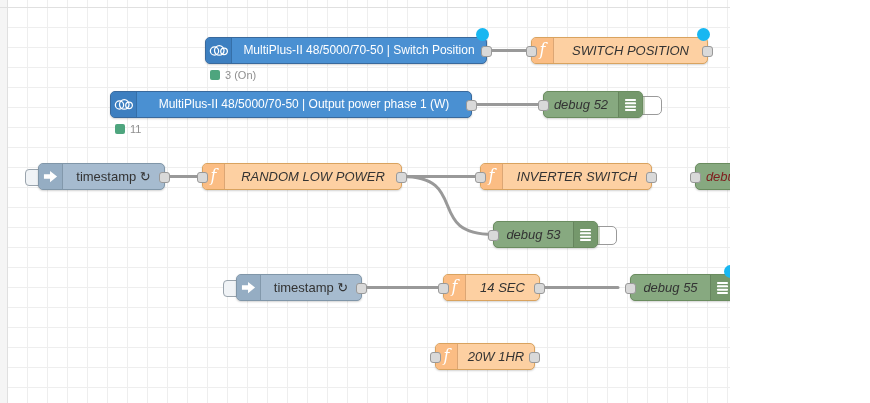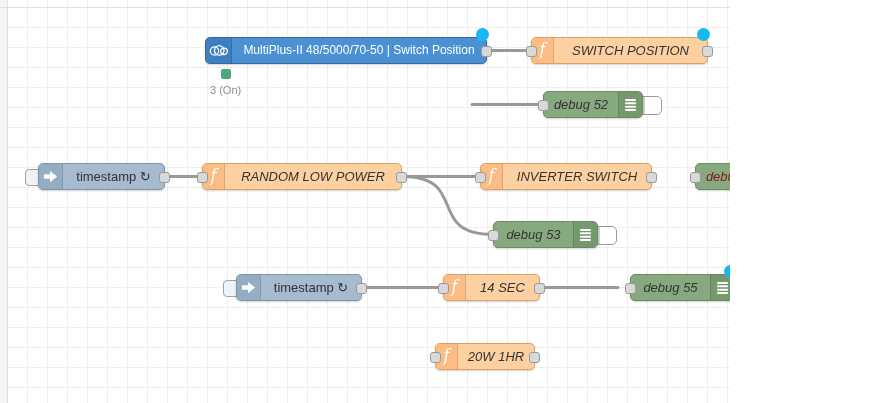--- a/index.html
+++ b/index.html
@@ -25,21 +25,21 @@
     box-sizing:border-box;top:8px;cursor:crosshair;}
   .port.input{left:-6px;}
   .port.output{right:-6px;}
   .inject-button{position:absolute;left:-14px;top:5px;width:17px;height:17px;border-radius:4px;
     background:#f0f3f6;border:1.5px solid #9aa4ad;box-sizing:border-box;z-index:-1;cursor:pointer;}
   .debug-toggle{position:absolute;right:-20px;top:4px;width:26px;height:19px;border-radius:5px;
     background:linear-gradient(90deg,#ccd8c5 0 8px,#ffffff 8px);border:1.5px solid #9a9a9a;
     box-sizing:border-box;z-index:-1;cursor:pointer;}
   .changed-dot{position:absolute;top:-10px;right:-3px;width:13px;height:13px;border-radius:50%;}
   .status{position:absolute;top:31px;left:4px;display:flex;align-items:center;gap:5px;
-    font-size:11px;color:#8f8f8f;white-space:nowrap;flex-direction:column;}
+    font-size:11px;color:#8f8f8f;white-space:nowrap;}
   .status-dot{width:10px;height:10px;border-radius:2px;flex:none;}
 </style>
 </head>
 <body>
 
 <div class="canvas">
   <div class="edge-left"></div>
   <div class="edge-top"></div>
   <svg id="wires-layer" width="870" height="403">
       <path d="M487 50.5 C520 50.5 498 50.5 531 50.5" class="wire" stroke="#999999"></path>
@@ -71,20 +71,37 @@
       </div>
       <div class="node function" style="left: 531px; top: 37px; width: 177px; background: rgb(253, 208, 162); border-color: rgb(217, 163, 95); color: rgb(51, 51, 51);">
         <div class="strip left" style="width: 22px; background: rgb(251, 189, 132);">
           <span class="ficon">f</span>
         </div>
         <span class="label">SWITCH POSITION</span>
         <div class="port input"></div>
         <div class="port output"></div>
         <div class="changed-dot" style="background: rgb(24, 183, 241);"></div>
       </div>
+      <div class="node victron" style="left: 110px; top: 91px; width: 362px; background: rgb(74, 144, 210); border-color: rgb(57, 105, 156); color: rgb(255, 255, 255);">
+        <div class="strip left" style="width: 26px; background: rgb(61, 127, 192);">
+          <svg viewBox="0 0 22 20" width="20" height="18">
+            <g fill="none" stroke="#fff" stroke-width="1.4">
+              <circle cx="6" cy="10" r="4.6"></circle>
+              <circle cx="11.3" cy="9.4" r="5.3"></circle>
+              <circle cx="16.6" cy="10.4" r="3.7"></circle>
+            </g>
+          </svg>
+        </div>
+        <span class="label">MultiPlus-II 48/5000/70-50 | Output power phase 1 (W)</span>
+        <div class="port output"></div>
+        <div class="status" style="color: rgb(143, 143, 143);">
+          <span class="status-dot" style="background: rgb(78, 165, 126);"></span>
+          <span>11</span>
+        </div>
+      </div>
       <div class="node debug" style="left: 543px; top: 91px; width: 100px; background: rgb(135, 169, 128); border-color: rgb(106, 140, 95); color: rgb(51, 51, 51);">
         <div class="debug-toggle"></div>
         <div class="strip right" style="width: 24px; background: rgb(117, 152, 108);">
           <svg viewBox="0 0 14 15" width="13" height="14">
             <g fill="#fff">
               <rect x="1" y="1" width="12" height="2.2" rx="1"></rect>
               <rect x="1" y="4.6" width="12" height="2.2" rx="1"></rect>
               <rect x="1" y="8.2" width="12" height="2.2" rx="1"></rect>
               <rect x="1" y="11.8" width="12" height="2.2" rx="1"></rect>
             </g>

